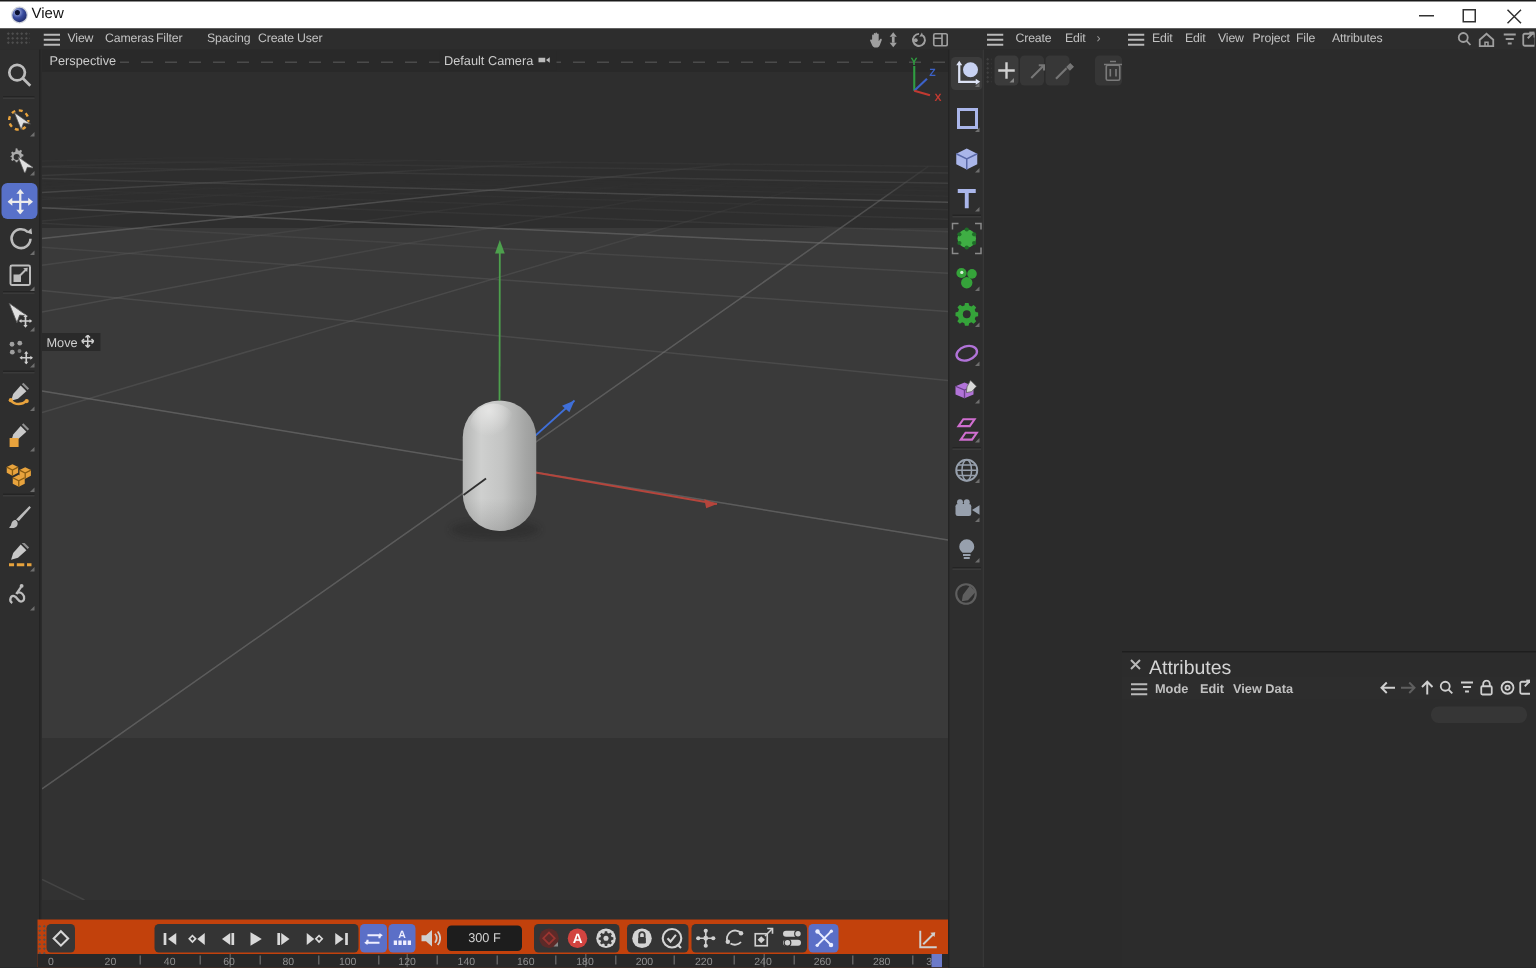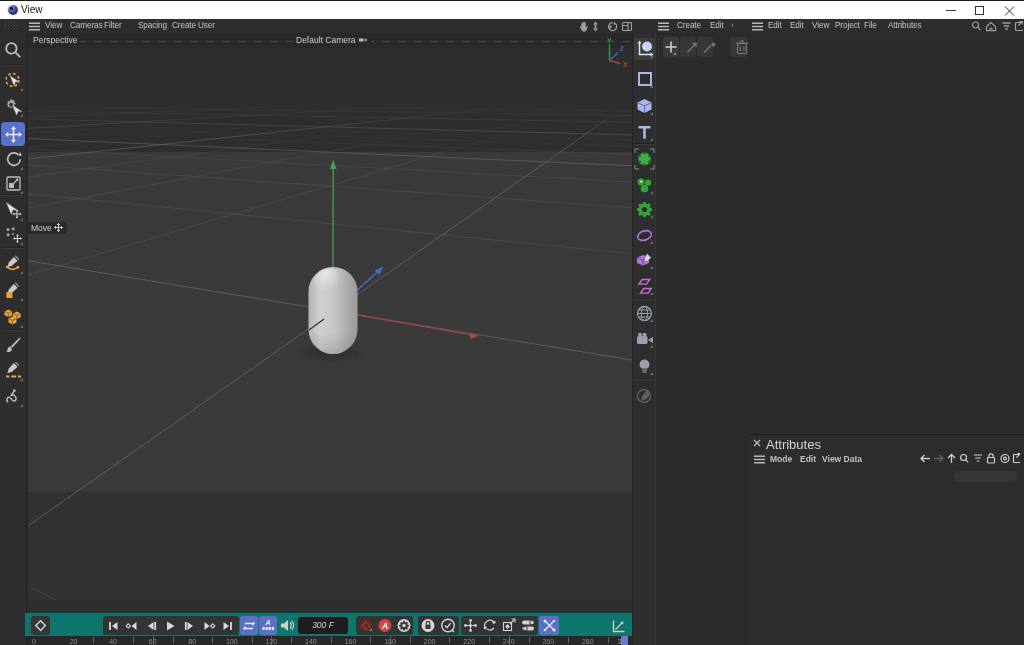--- a/index.html
+++ b/index.html
@@ -27,21 +27,21 @@
   .rbtn{position:absolute;left:1px;width:21px;height:22px;display:flex;align-items:center;justify-content:center;}
   
   #pal{left:655px;top:33px;width:93px;height:612px;background:#2b2b2b;border-left:1px solid #373737;}
   
   #om{left:748px;top:33px;width:276px;height:401px;background:#2f2f2f;border-left:1px solid #1f1f1f;border-top:1px solid #3a3a3a;}
   #om .divider{position:absolute;left:141px;top:3px;width:1px;height:398px;background:#262626;}
   
   #attr{left:748px;top:434px;width:276px;height:211px;background:#2c2c2c;border-top:1px solid #1e1e1e;}
   #attrmenu{position:absolute;left:0;top:16px;width:276px;height:15px;background:#2d2d2d;}
   
-  #tl{left:25px;top:613px;width:607px;height:32px;background:#0f766e;font-style:italic;}
+  #tl{left:25px;top:613px;width:607px;height:32px;background:#c2410c;}
   #ruler{left:25px;top:636px;width:607px;height:9px;background:#282828;}
   .rnum{position:absolute;top:0.5px;color:#8f8f8f;font-size:7px;line-height:9px;transform:translateX(-50%);}
   .rtick{position:absolute;top:1px;width:1px;height:6px;background:#606060;}
   .dots{background-image:radial-gradient(#515151 34%, transparent 36%);background-size:3px 3px;}
 </style>
 </head>
 <body>
 <div id="win">
 
   <div class="abs" id="title">

